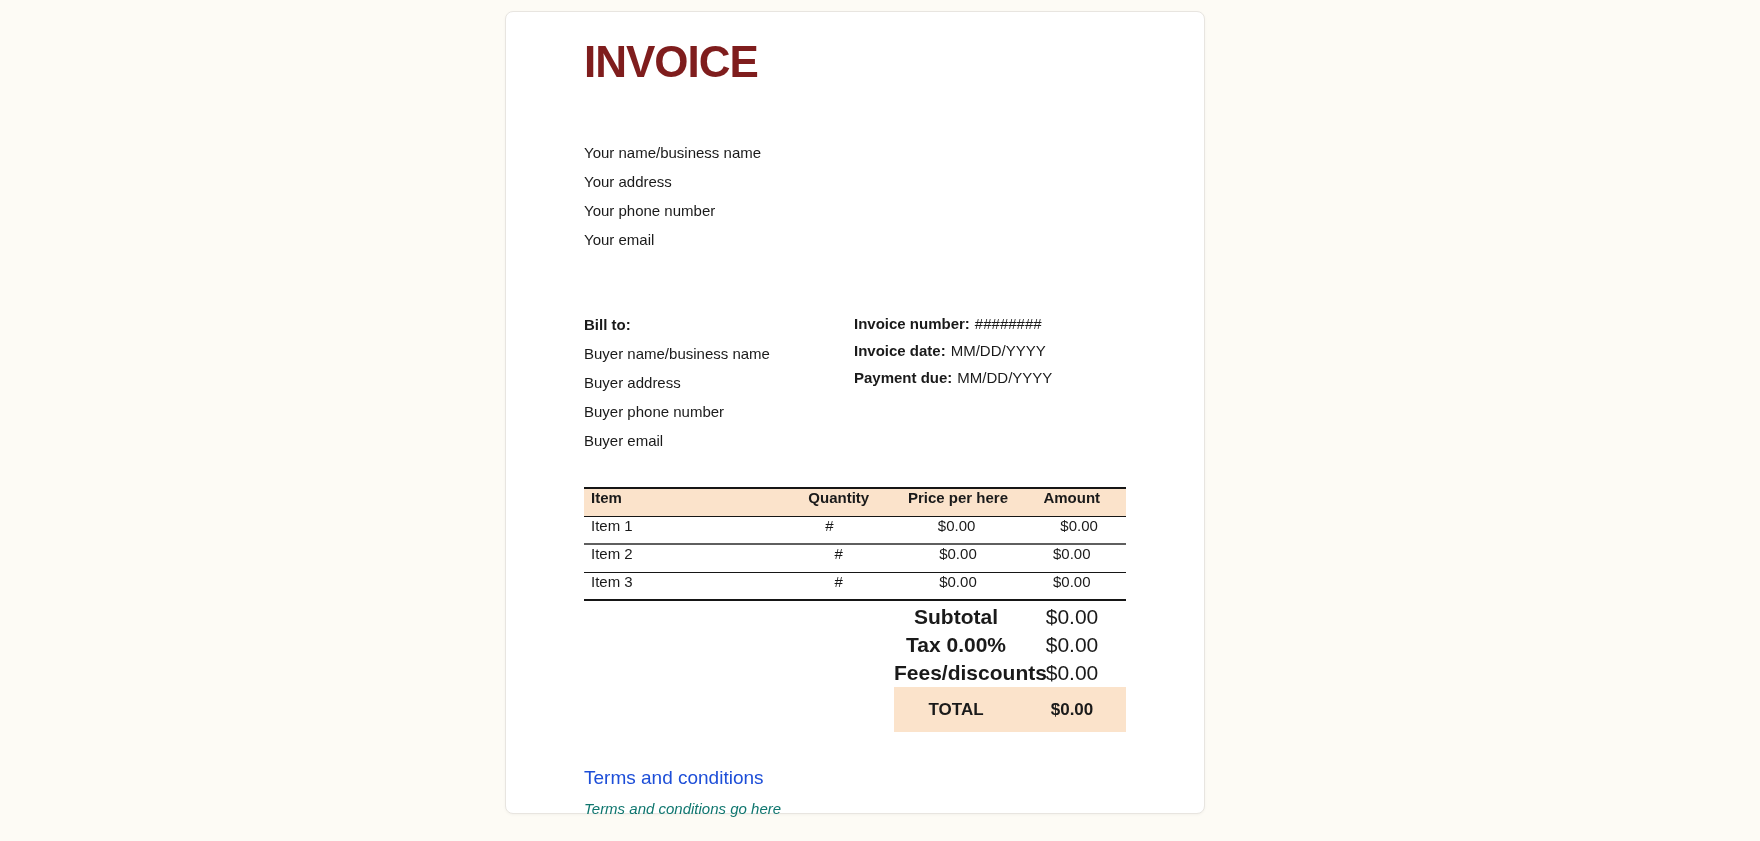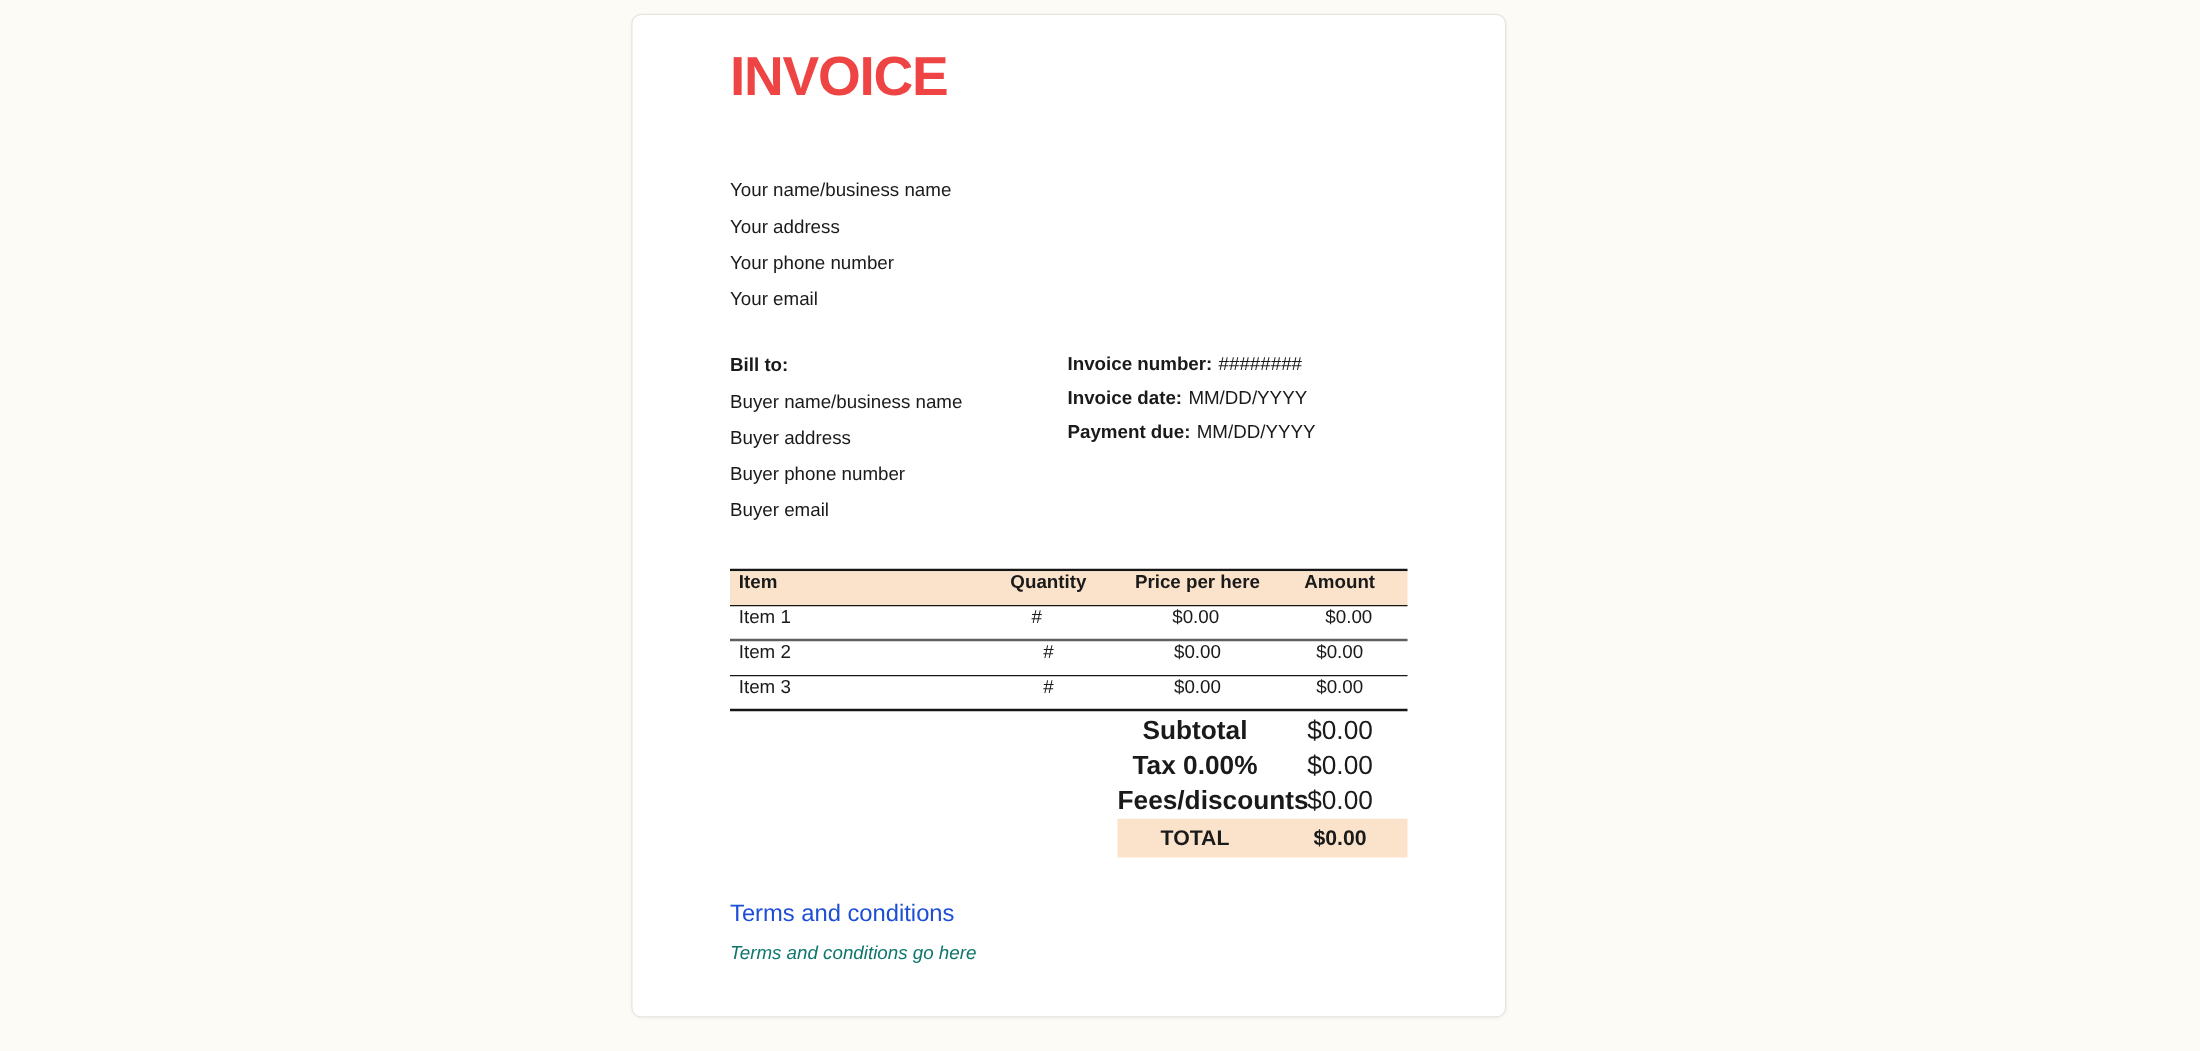--- a/index.html
+++ b/index.html
@@ -18,26 +18,26 @@
     border: 1px solid #e8e5e0;
     border-radius: 8px;
     box-shadow: 0 1px 3px rgba(0,0,0,0.04);
     padding: 24px 80px 20px 78px;
   }
   .invoice-title {
     font-size: 44px;
     font-weight: bold;
     letter-spacing: -1px;
     line-height: 52px;
-    color: #ef4444;
+    color: #7f1d1d;
   }
   .seller-block { margin-top: 50px; }
   .seller-block .line { font-size: 15px; line-height: 29px; }
 
-  .parties-row { margin-top: 24px; display: flex; }
+  .parties-row { margin-top: 56px; display: flex; }
   .bill-to-block { width: 270px; }
   .bill-to-block .line { font-size: 15px; line-height: 29px; }
   .bill-to-label { font-weight: bold; }
 
   .meta-block { flex: 1; }
   .meta-row { font-size: 15px; line-height: 27px; }
   .meta-label { font-weight: bold; margin-right: 5px; }
 
   .items-table {
     margin-top: 32px;
@@ -59,21 +59,21 @@
   .c-amount   { width: 20%; text-align: center; }
 
   .totals-block { margin-top: 2px; width: 542px; }
   .totals-row { display: flex; align-items: center; height: 28px; font-size: 21px; }
   .totals-spacer { width: 310px; }
   .totals-label { width: 124px; text-align: center; font-weight: bold; }
   .totals-value { width: 108px; text-align: center; }
   .total-row {
     margin-left: 310px;
     width: 232px;
-    height: 31px;
+    height: 45px;
     display: flex;
     align-items: center;
     background: #fbe3cb;
     font-size: 17px;
     font-weight: bold;
   }
   .total-row .total-label { width: 124px; text-align: center; }
   .total-row .total-value { width: 108px; text-align: center; }
 
   .terms-heading {

